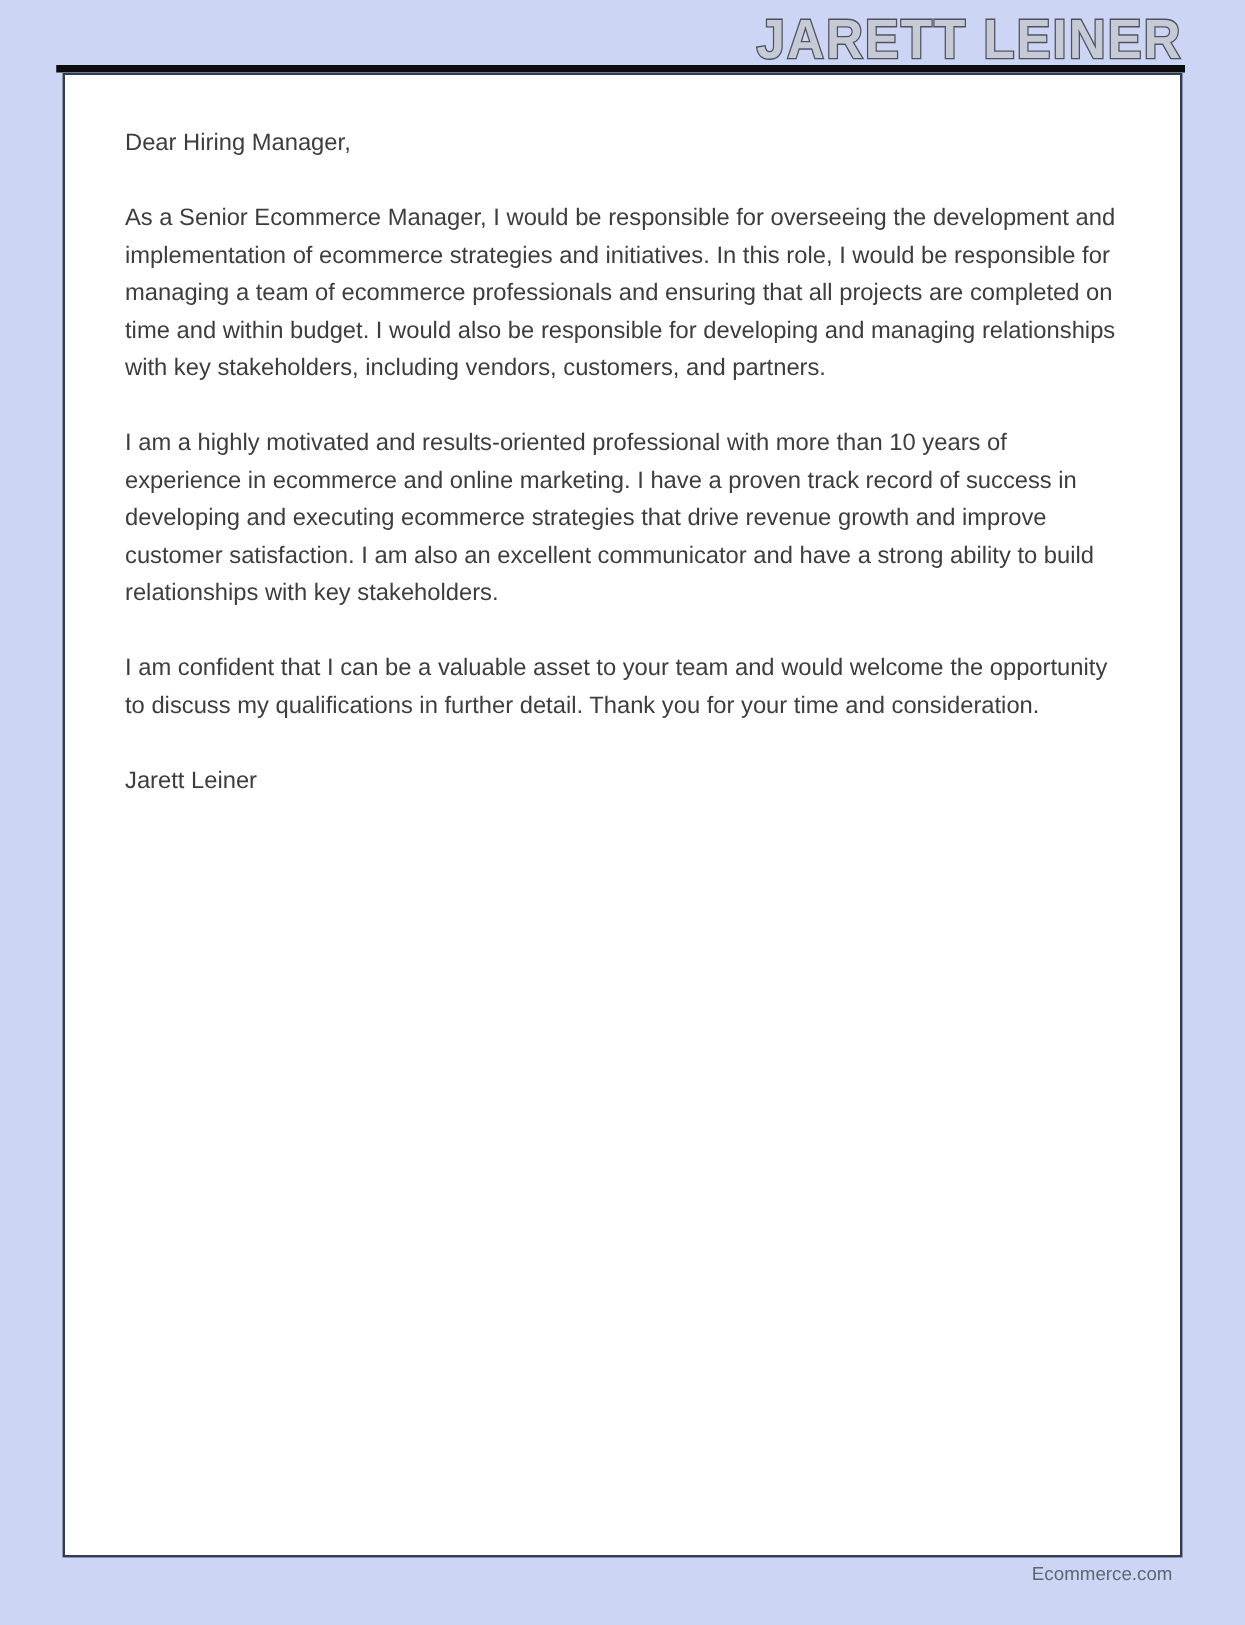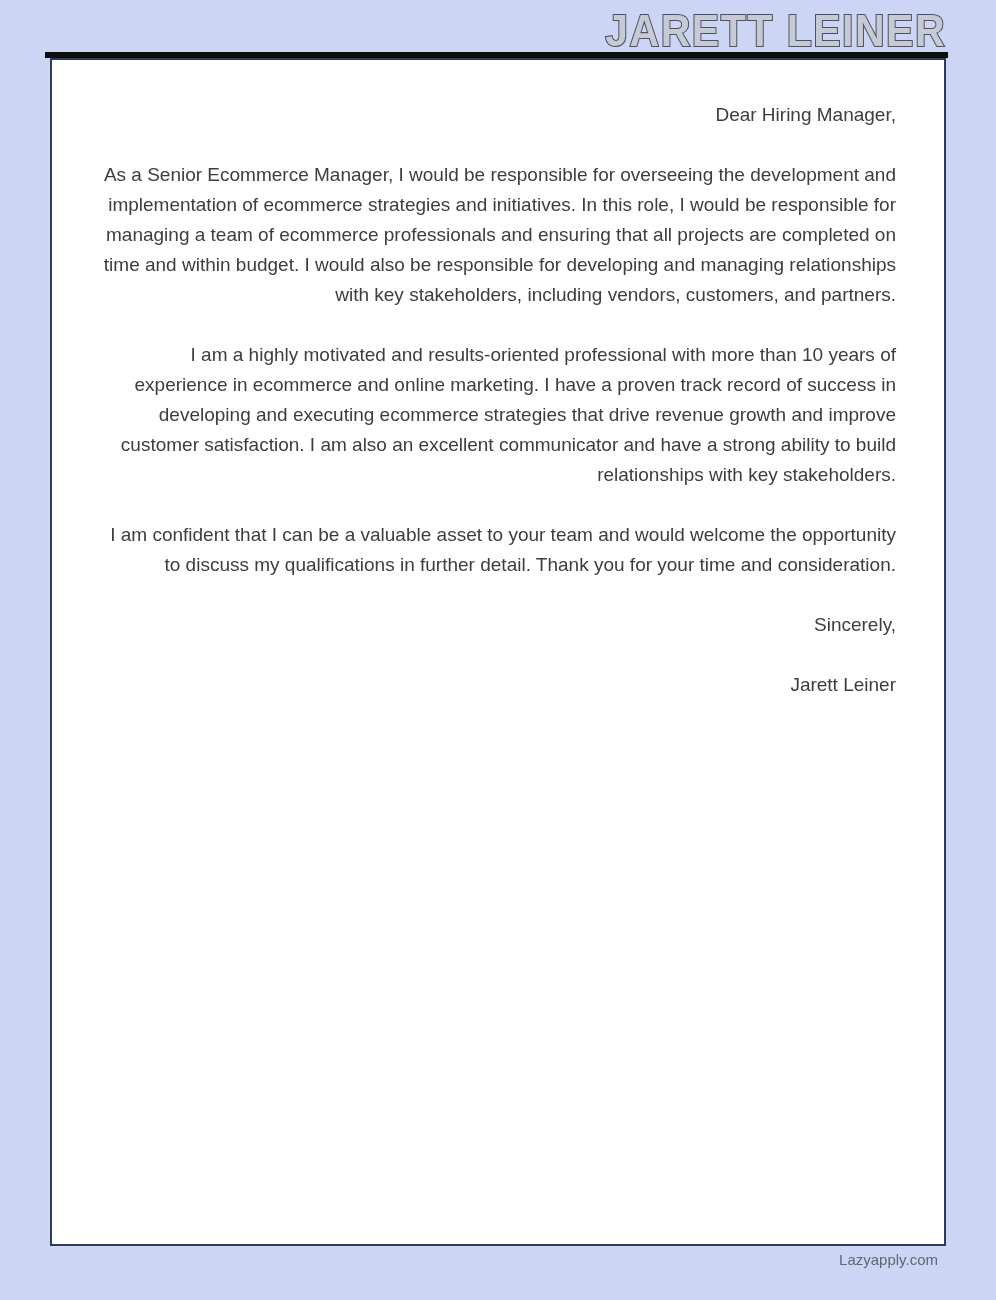--- a/index.html
+++ b/index.html
@@ -56,21 +56,20 @@
     height: 1188px;
     background: #ffffff;
     border: 2px solid #2e3d55;
     padding: 40px 48px;
   }
 
   .letter-body {
     color: #3d3d3d;
     font-size: 19px;
     line-height: 30px;
-    text-align: right;
   }
 
   .letter-body p {
     margin-bottom: 30px;
   }
 
   .salutation { margin-bottom: 30px; }
 
   .closing { margin-bottom: 30px; }
 
@@ -103,21 +102,20 @@
 
     <p class="salutation">Dear Hiring Manager,</p>
 
 
     <p>As a Senior Ecommerce Manager, I would be responsible for overseeing the development and implementation of ecommerce strategies and initiatives. In this role, I would be responsible for managing a team of ecommerce professionals and ensuring that all projects are completed on time and within budget. I would also be responsible for developing and managing relationships with key stakeholders, including vendors, customers, and partners.</p>
 
     <p>I am a highly motivated and results-oriented professional with more than 10 years of experience in ecommerce and online marketing. I have a proven track record of success in developing and executing ecommerce strategies that drive revenue growth and improve customer satisfaction. I am also an excellent communicator and have a strong ability to build relationships with key stakeholders.</p>
 
     <p>I am confident that I can be a valuable asset to your team and would welcome the opportunity to discuss my qualifications in further detail. Thank you for your time and consideration.</p>
 
-    <p class="closing">Sincerely,</p>
 
     <p class="signature">Jarett Leiner</p>
 
 
   </div>
 </div>
 
-<div class="footer-brand">Lazyapply.com</div>
+<div class="footer-brand">Ecommerce.com</div>
 
 </body></html>

